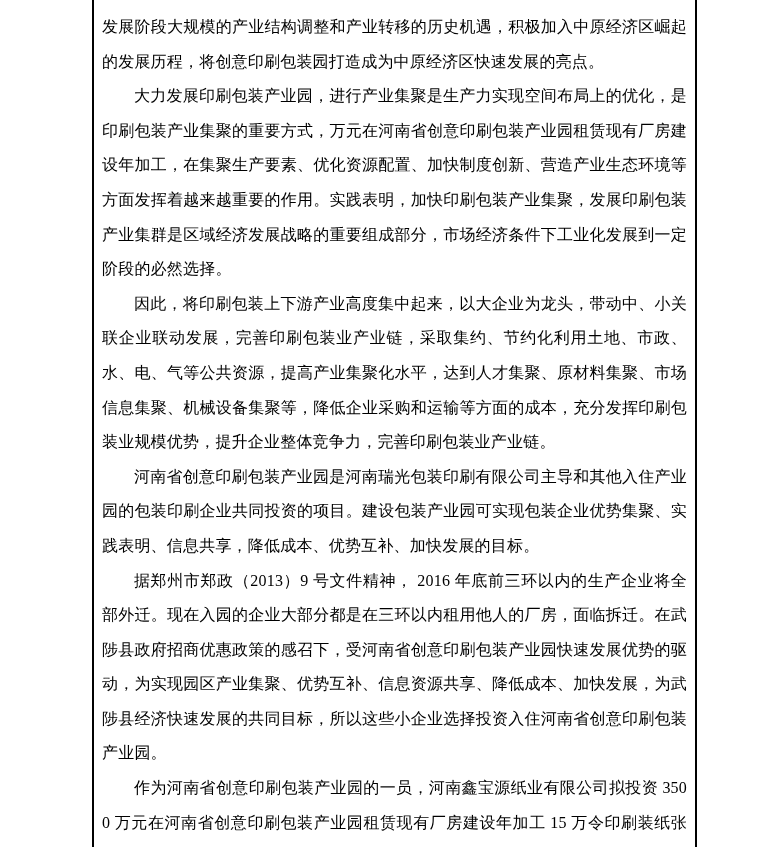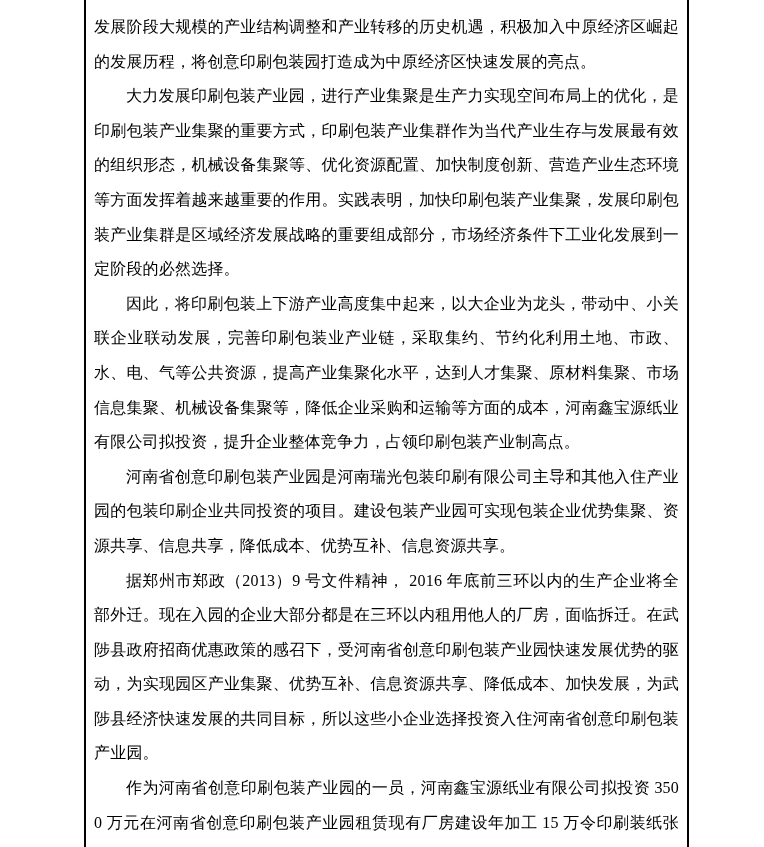--- a/index.html
+++ b/index.html
@@ -11,21 +11,21 @@
     position: relative;
     width: 764px;
     height: 847px;
     background: #ffffff;
     overflow: hidden;
     font-family: "Liberation Serif", "DejaVu Serif", serif;
   }
   
   .doc-cell {
     position: absolute;
-    left: 84px;
+    left: 92px;
     top: 0;
     width: 605px;
     height: 847px;
     box-sizing: border-box;
     border-left: 2px solid #000000;
     border-right: 2px solid #000000;
     padding: 10px 8px 0 8px;
     background: #ffffff;
   }
   .para {
@@ -42,19 +42,19 @@
   .para.indent {
     text-indent: 2em;
   }
 </style>
 </head>
 <body>
 
 <div class="page">
   <div class="doc-cell">
     <p class="para">发展阶段大规模的产业结构调整和产业转移的历史机遇，积极加入中原经济区崛起的发展历程，将创意印刷包装园打造成为中原经济区快速发展的亮点。</p>
-    <p class="para indent">大力发展印刷包装产业园，进行产业集聚是生产力实现空间布局上的优化，是印刷包装产业集聚的重要方式，印刷包装产业集群作为当代产业生存与发展最有效的组织形态，机械设备集聚等、优化资源配置、加快制度创新、营造产业生态环境等方面发挥着越来越重要的作用。实践表明，加快印刷包装产业集聚，发展印刷包装产业集群是区域经济发展战略的重要组成部分，市场经济条件下工业化发展到一定阶段的必然选择。</p>
-    <p class="para indent">因此，将印刷包装上下游产业高度集中起来，以大企业为龙头，带动中、小关联企业联动发展，完善印刷包装业产业链，采取集约、节约化利用土地、市政、水、电、气等公共资源，提高产业集聚化水平，达到人才集聚、原材料集聚、市场信息集聚、机械设备集聚等，降低企业采购和运输等方面的成本，河南鑫宝源纸业有限公司拟投资，提升企业整体竞争力，占领印刷包装产业制高点。</p>
-    <p class="para indent">河南省创意印刷包装产业园是河南瑞光包装印刷有限公司主导和其他入住产业园的包装印刷企业共同投资的项目。建设包装产业园可实现包装企业优势集聚、资源共享、信息共享，降低成本、优势互补、信息资源共享。</p>
+    <p class="para indent">大力发展印刷包装产业园，进行产业集聚是生产力实现空间布局上的优化，是印刷包装产业集聚的重要方式，万元在河南省创意印刷包装产业园租赁现有厂房建设年加工，在集聚生产要素、优化资源配置、加快制度创新、营造产业生态环境等方面发挥着越来越重要的作用。实践表明，加快印刷包装产业集聚，发展印刷包装产业集群是区域经济发展战略的重要组成部分，市场经济条件下工业化发展到一定阶段的必然选择。</p>
+    <p class="para indent">因此，将印刷包装上下游产业高度集中起来，以大企业为龙头，带动中、小关联企业联动发展，完善印刷包装业产业链，采取集约、节约化利用土地、市政、水、电、气等公共资源，提高产业集聚化水平，达到人才集聚、原材料集聚、市场信息集聚、机械设备集聚等，降低企业采购和运输等方面的成本，充分发挥印刷包装业规模优势，提升企业整体竞争力，完善印刷包装业产业链。</p>
+    <p class="para indent">河南省创意印刷包装产业园是河南瑞光包装印刷有限公司主导和其他入住产业园的包装印刷企业共同投资的项目。建设包装产业园可实现包装企业优势集聚、实践表明、信息共享，降低成本、优势互补、加快发展的目标。</p>
     <p class="para indent">据郑州市郑政（2013）9 号文件精神， 2016 年底前三环以内的生产企业将全部外迁。现在入园的企业大部分都是在三环以内租用他人的厂房，面临拆迁。在武陟县政府招商优惠政策的感召下，受河南省创意印刷包装产业园快速发展优势的驱动，为实现园区产业集聚、优势互补、信息资源共享、降低成本、加快发展，为武陟县经济快速发展的共同目标，所以这些小企业选择投资入住河南省创意印刷包装产业园。</p>
     <p class="para indent">作为河南省创意印刷包装产业园的一员，河南鑫宝源纸业有限公司拟投资 3500 万元在河南省创意印刷包装产业园租赁现有厂房建设年加工 15 万令印刷装纸张项目。</p>
   </div>
 </div>
 
 </body></html>

